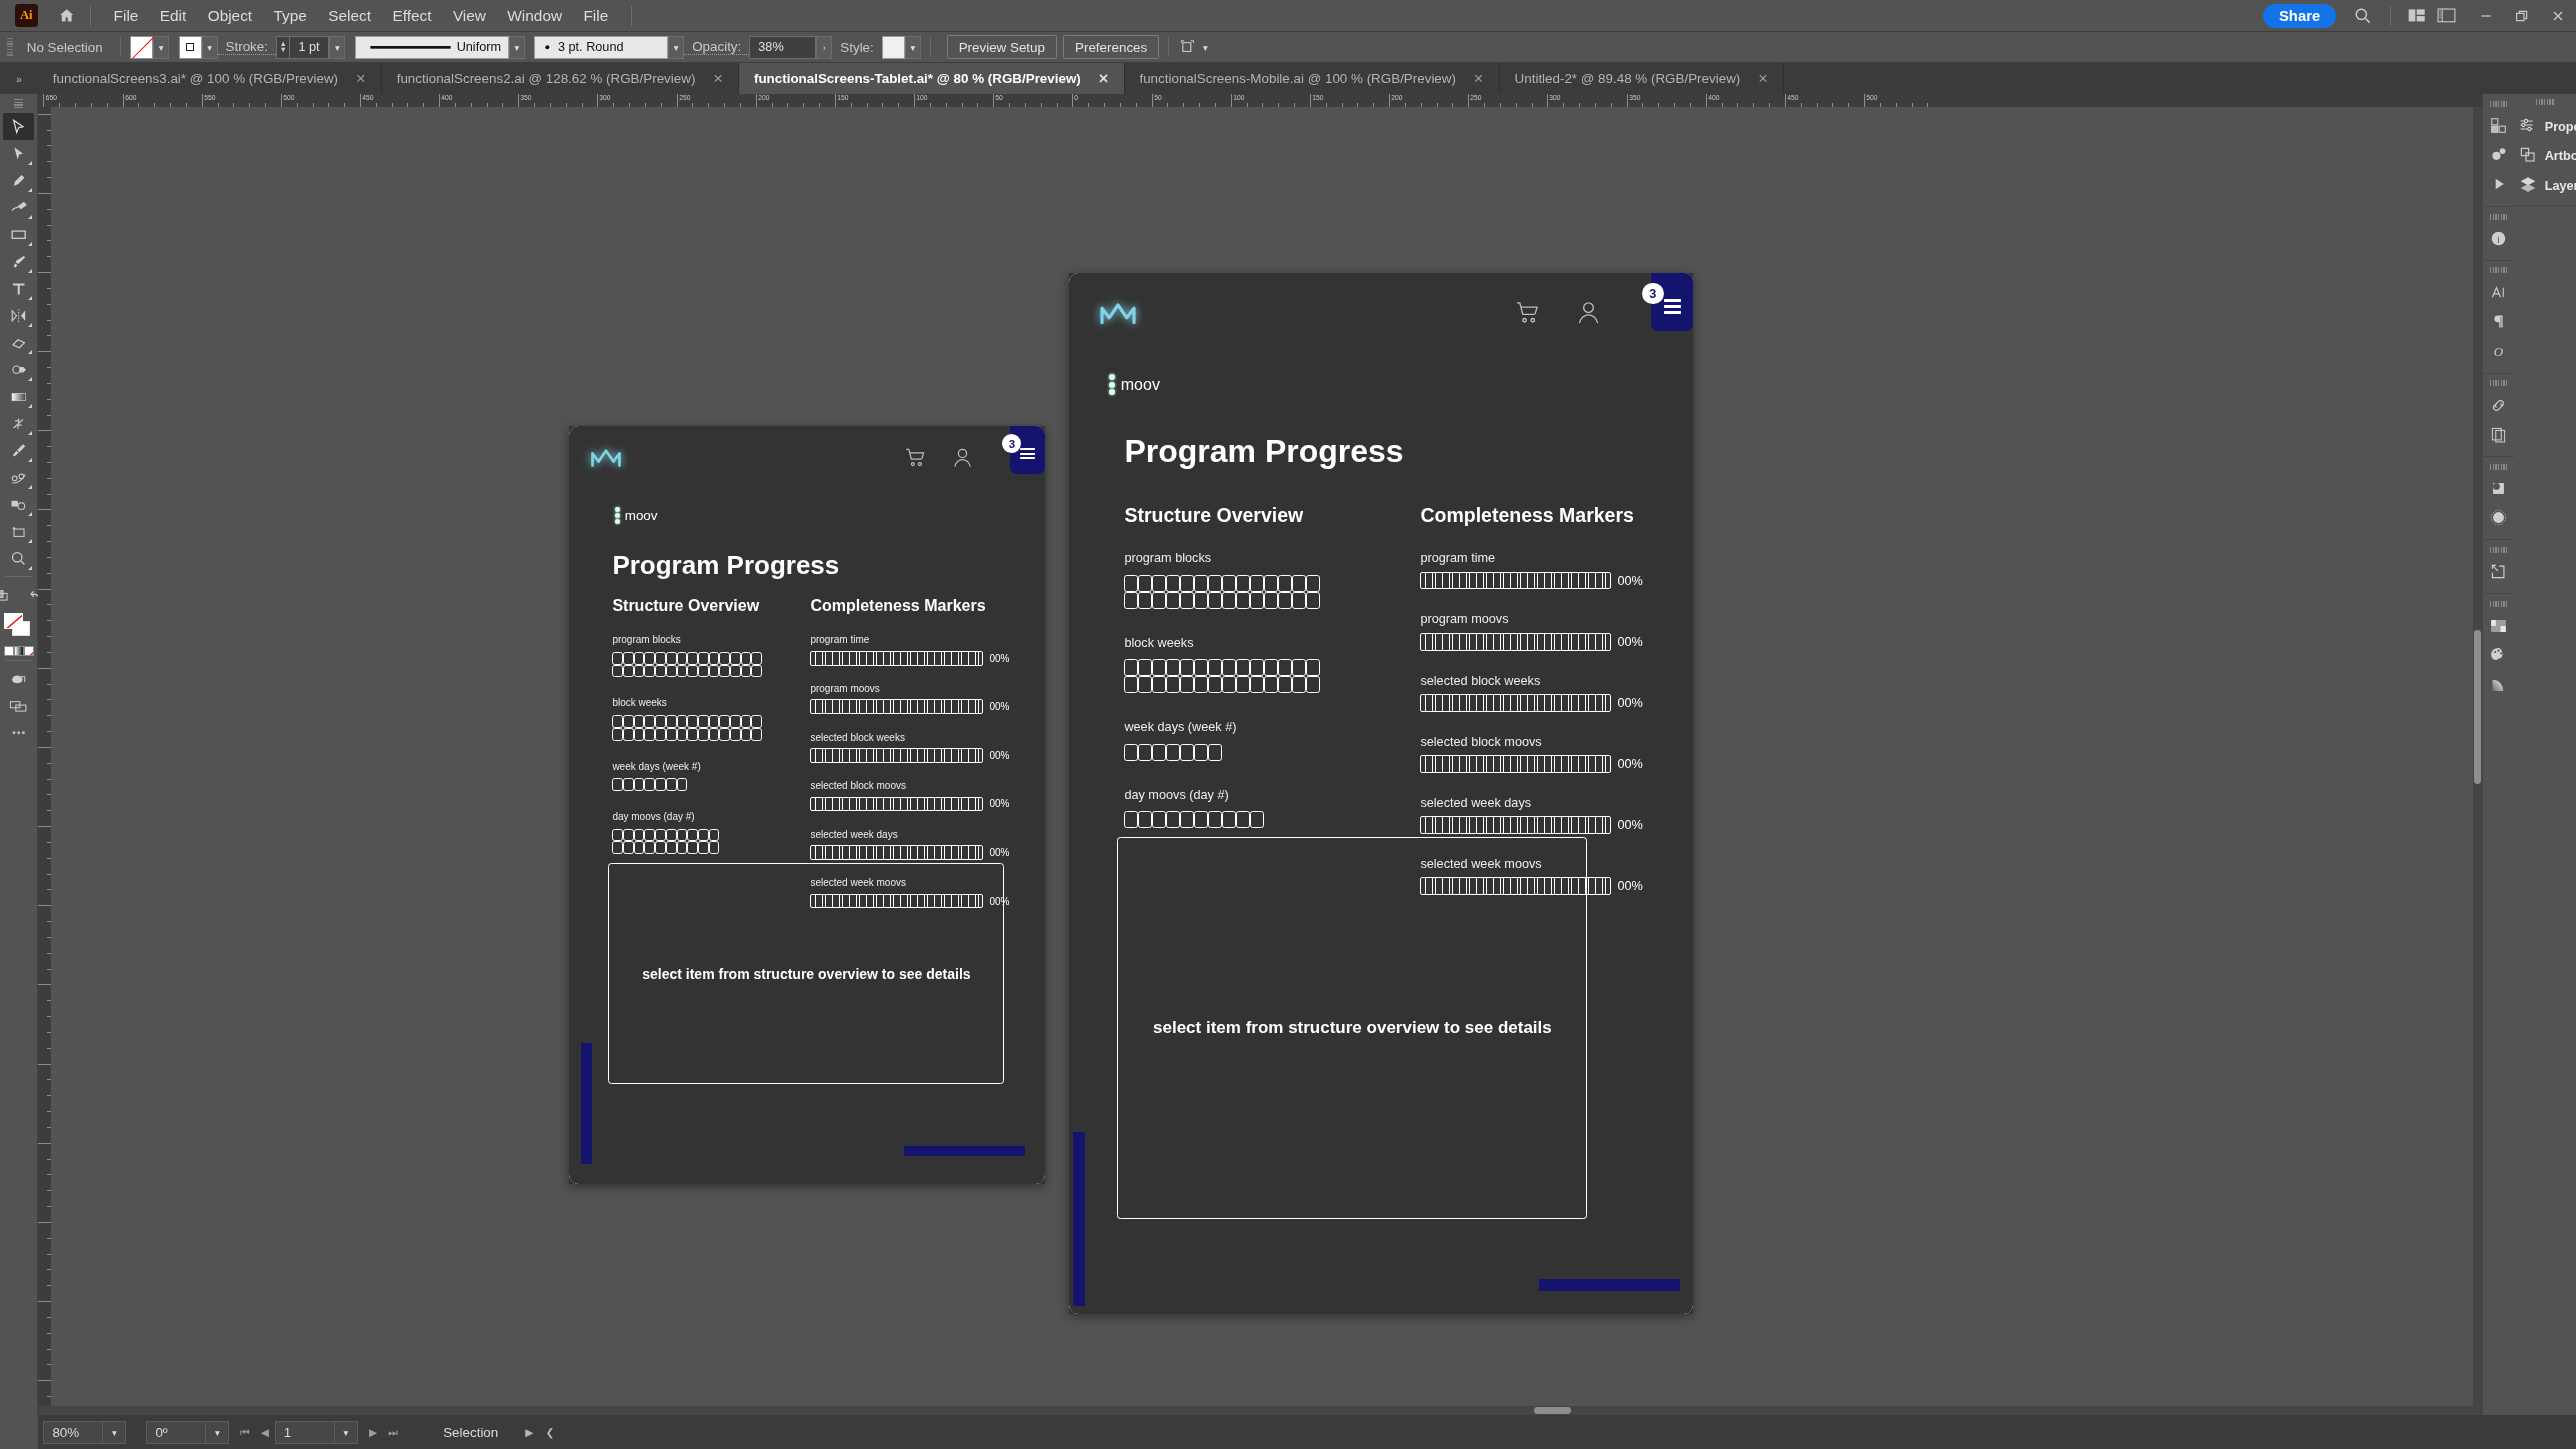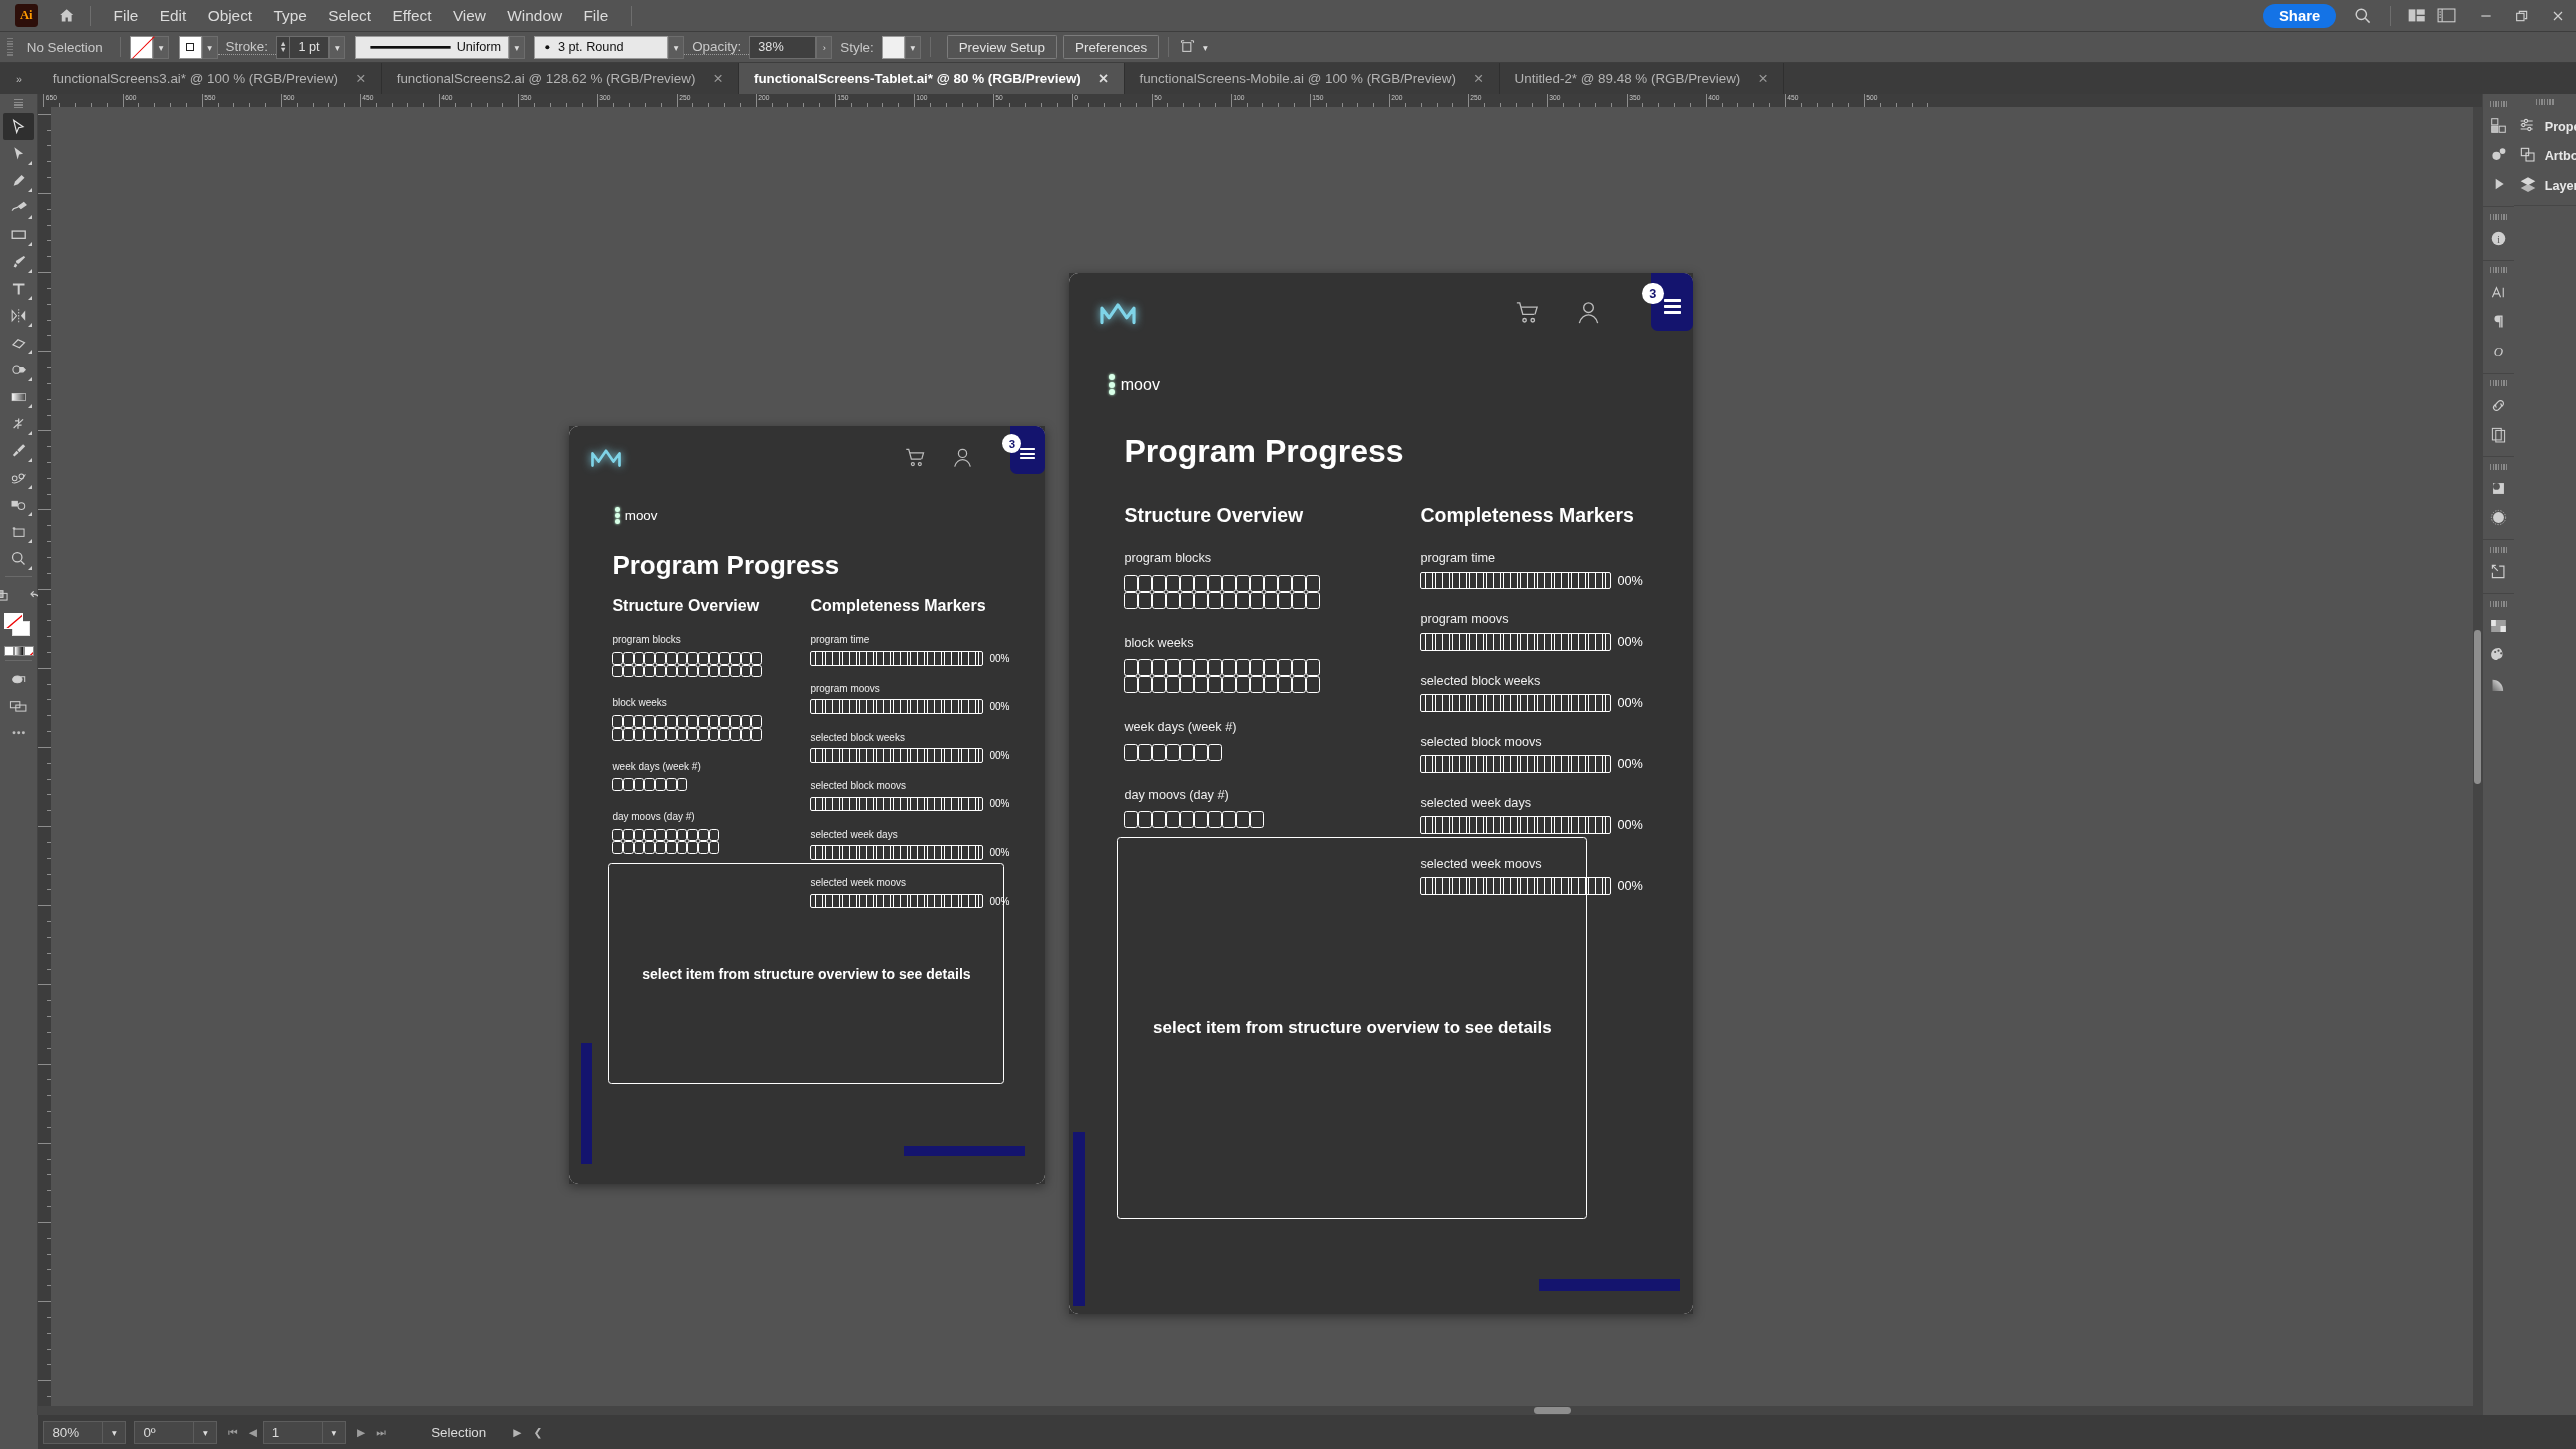--- a/index.html
+++ b/index.html
@@ -1296,21 +1296,21 @@
         </div>
         <div class="rp-divider"></div>
       </div>
   </div>
 
   <div class="statusbar">
     <div class="sb-pad"></div>
     <div style="display:flex;align-items:center;">
       <div class="sb-field">80%</div>
       <div class="sb-chev">▾</div>
-      <div class="sb-field" style="margin-left:8px;">0º</div>
+      <div class="sb-field" style="margin-left:20px;">0º</div>
       <div class="sb-chev">▾</div>
       <div class="sb-nav" style="margin-left:5.4px;">⏮</div>
       <div class="sb-nav">◀</div>
       <div class="sb-field" style="margin-left:0;">1</div>
       <div class="sb-chev">▾</div>
       <div class="sb-nav" style="margin-left:5.4px;">▶</div>
       <div class="sb-nav">⏭</div>
       <div class="sb-sel">Selection</div>
       <div class="sb-arrow">▶</div>
       <div class="sb-arrow" style="margin-left:12px;">❮</div>

